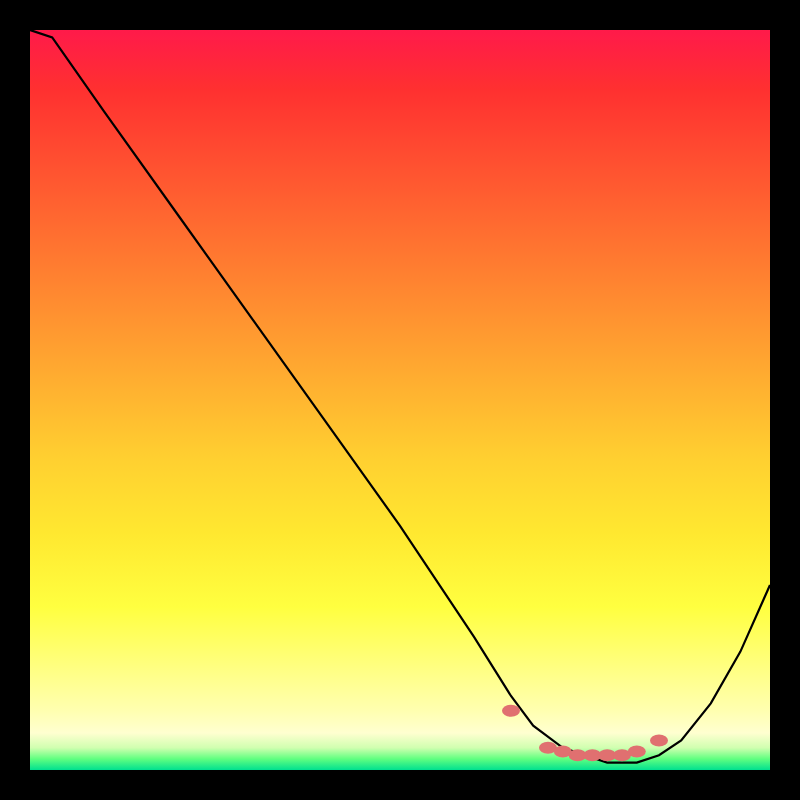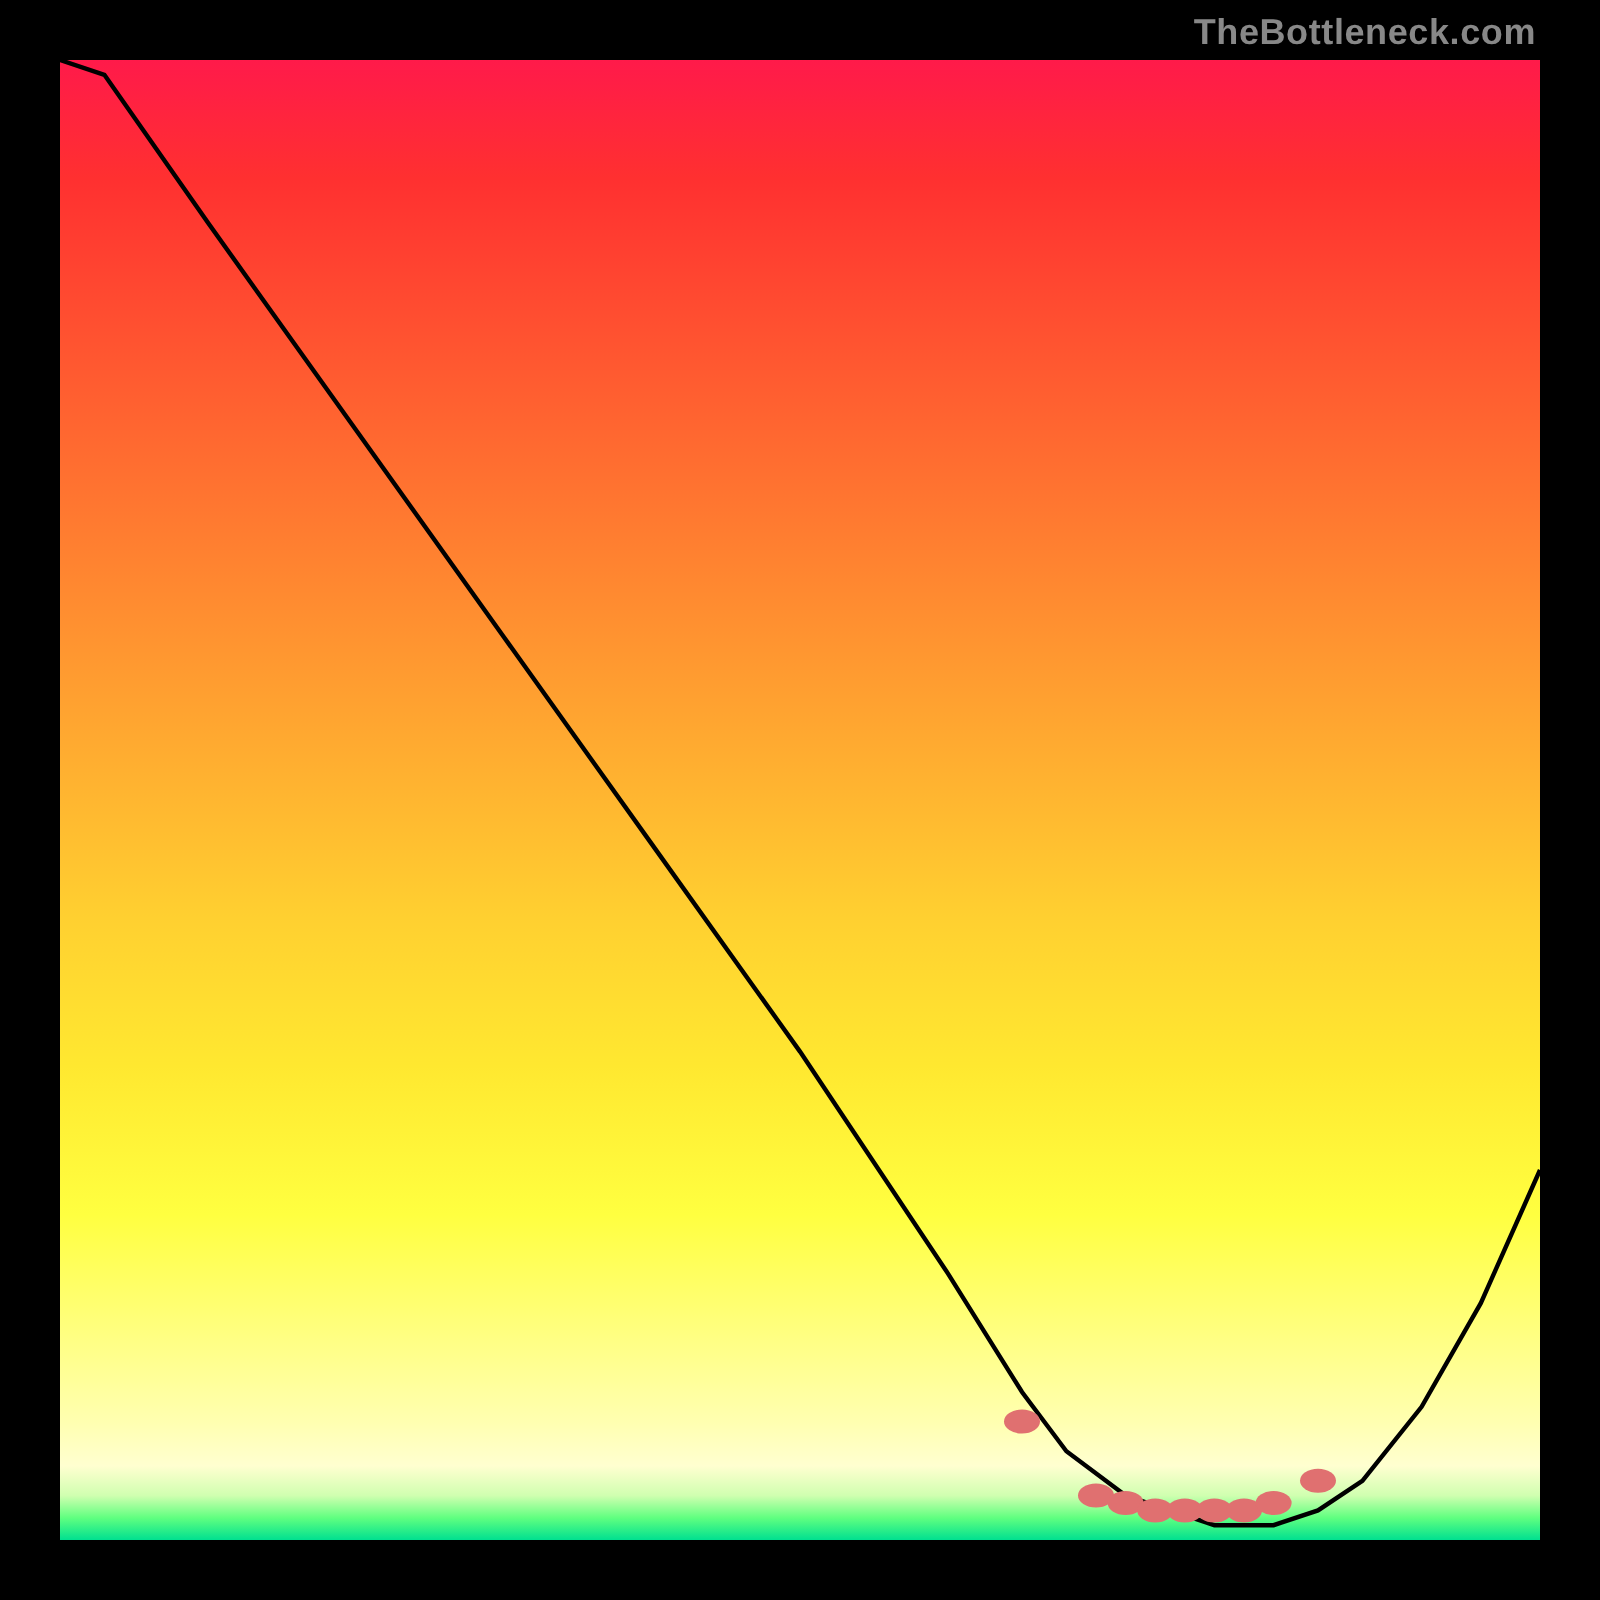--- a/index.html
+++ b/index.html
@@ -56,21 +56,20 @@
     top: 30px;
     width: 740px;
     height: 740px;
     pointer-events: none;
   }
 </style>
 </head>
 <body>
 
 <div class="container">
-  <div class="attribution">TheBottleneck.com</div>
   <div class="plot-area"></div>
   <svg class="overlay" viewBox="0 0 740 740" preserveAspectRatio="none">
     <path id="curve-path" fill="none" stroke="#000000" stroke-width="2.2" d="M0.00 0.00 L22.20 7.40 L74.00 81.40 L148.00 185.00 L222.00 288.60 L296.00 392.20 L370.00 495.80 L444.00 606.80 L481.00 666.00 L503.20 695.60 L532.80 717.80 L577.20 732.60 L606.80 732.60 L629.00 725.20 L651.20 710.40 L680.80 673.40 L710.40 621.60 L740.00 555.00"></path>
     <g id="marker-group">
         <ellipse cx="481.00" cy="680.80" rx="9" ry="6" fill="#e07070"></ellipse>
         <ellipse cx="518.00" cy="717.80" rx="9" ry="6" fill="#e07070"></ellipse>
         <ellipse cx="532.80" cy="721.50" rx="9" ry="6" fill="#e07070"></ellipse>
         <ellipse cx="547.60" cy="725.20" rx="9" ry="6" fill="#e07070"></ellipse>
         <ellipse cx="562.40" cy="725.20" rx="9" ry="6" fill="#e07070"></ellipse>
         <ellipse cx="577.20" cy="725.20" rx="9" ry="6" fill="#e07070"></ellipse>

